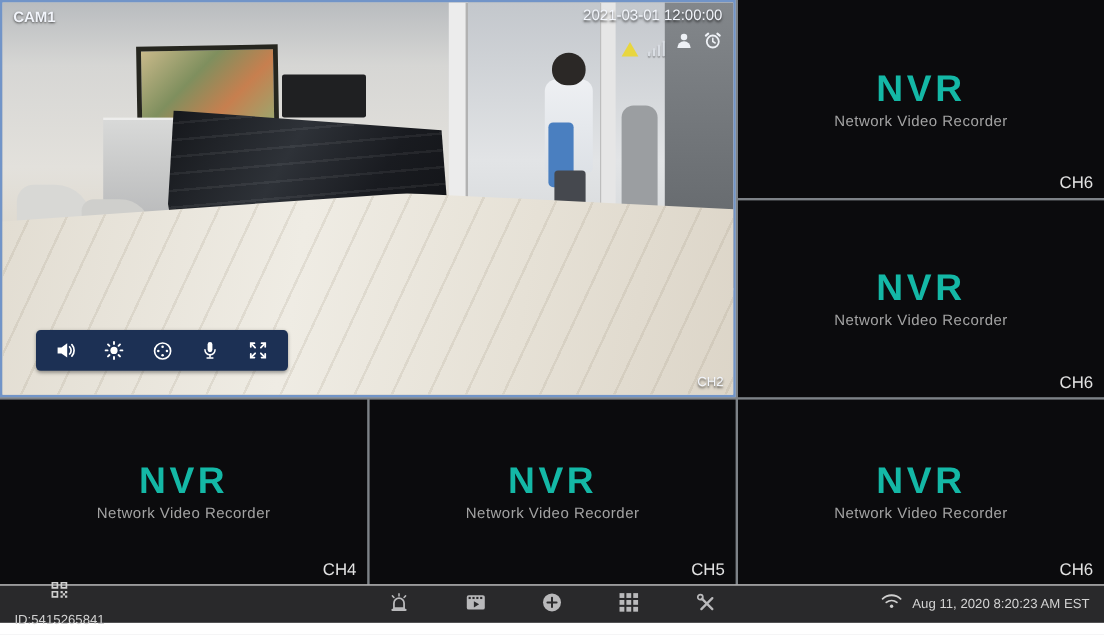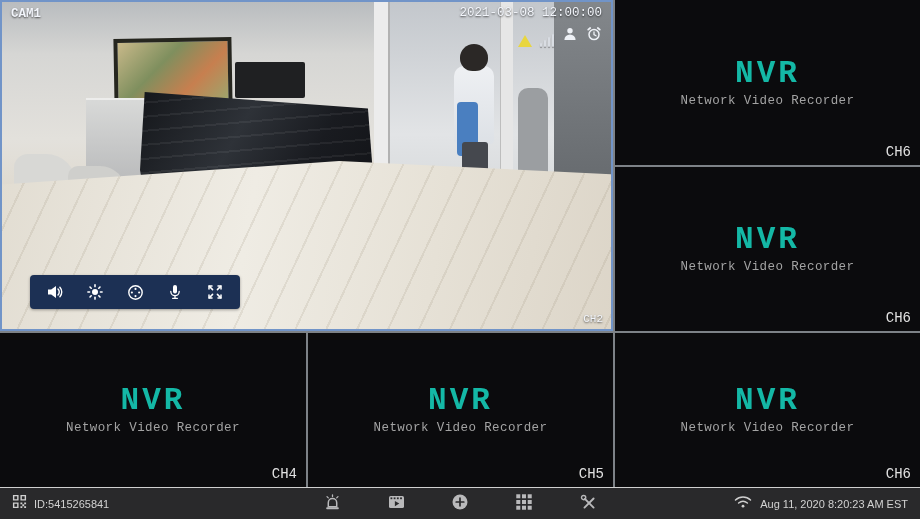--- a/index.html
+++ b/index.html
@@ -1,18 +1,18 @@
 <!DOCTYPE html>
 <html><head>
 <meta charset="utf-8">
 <style>
   * { margin:0; padding:0; box-sizing:border-box; }
   body { background:#ffffff; font-family:"Liberation Sans", sans-serif; }
   .screen { position:relative; width:920px; height:529px; background:#ffffff; overflow:hidden; }
-  .grid { position:absolute; left:0; top:0; width:920px; height:487px; background:#7d8287;font-family:Liberation Mono, monospace; }
+  .grid { position:absolute; left:0; top:0; width:920px; height:487px; background:#7d8287; }
   .cell { position:absolute; background:#0b0b0d; overflow:hidden; }
   .cell-main { left:0; top:0; width:613px; height:331px; border:2px solid #7194c8; background:#c9c9c7; }
   .cell-r1 { left:615px; top:0; width:305px; height:165px; }
   .cell-r2 { left:615px; top:167px; width:305px; height:164px; }
   .cell-b1 { left:0; top:333px; width:306px; height:154px; }
   .cell-b2 { left:308px; top:333px; width:305px; height:154px; }
   .cell-b3 { left:615px; top:333px; width:305px; height:154px; }
 
   
   .nvr-wrap { position:absolute; inset:0; display:flex; flex-direction:column; align-items:center; justify-content:center; }
@@ -61,21 +61,21 @@
 
   .feed-toolbar { position:absolute; left:28px; bottom:20px; height:34px; background:#1c3054;
                   border-radius:4px; display:flex; align-items:center; gap:22px; padding:0 16px;
                   box-shadow:0 1px 3px rgba(0,0,0,0.35); }
   .tb-btn { background:none; border:none; width:18px; height:18px; padding:0; cursor:pointer; display:flex; align-items:center; justify-content:center; }
   .tb-btn svg { display:block; }
 
   
   .statusbar { position:absolute; left:0; top:487px; width:920px; height:32px; background:#29292b;
                border-top:1px solid #cfcfcf; display:flex; align-items:center; padding:0 12px; }
-  .bar-left { display:flex; align-items:center; gap:7px; }
+  .bar-left { display:flex; align-items:center; gap:7px;flex-direction:column; }
   .bar-id { font-size:11px; color:#d2d2d2; }
   .bar-center { position:absolute; left:50%; transform:translateX(-50%); display:flex; align-items:center; gap:44px; }
   .bar-btn { background:none; border:none; width:20px; height:20px; padding:0; cursor:pointer; display:flex; align-items:center; justify-content:center; }
   .bar-right { margin-left:auto; display:flex; align-items:center; gap:8px; }
   .bar-dt { font-size:11px; color:#d2d2d2; }
 </style>
 </head>
 <body>
 
 <div class="screen">
@@ -95,21 +95,21 @@
         <div class="sc sc-doorframe2"></div>
         <div class="sc sc-body"></div>
         <div class="sc sc-bag"></div>
         <div class="sc sc-skirt"></div>
         <div class="sc sc-hair"></div>
         <div class="sc sc-panel"></div>
         <div class="sc sc-table"></div>
       </div>
 
       <div class="cam-label ov-text">CAM1</div>
-      <div class="timestamp ov-text">2021-03-08 12:00:00</div>
+      <div class="timestamp ov-text">2021-03-01 12:00:00</div>
 
       <div class="feed-status">
         <span class="warn-tri"></span>
         <span class="sig">
           <i style="height:4px"></i>
             <i style="height:7px"></i>
             <i style="height:10px"></i>
             <i style="height:13px"></i>
         </span>
         <span>

